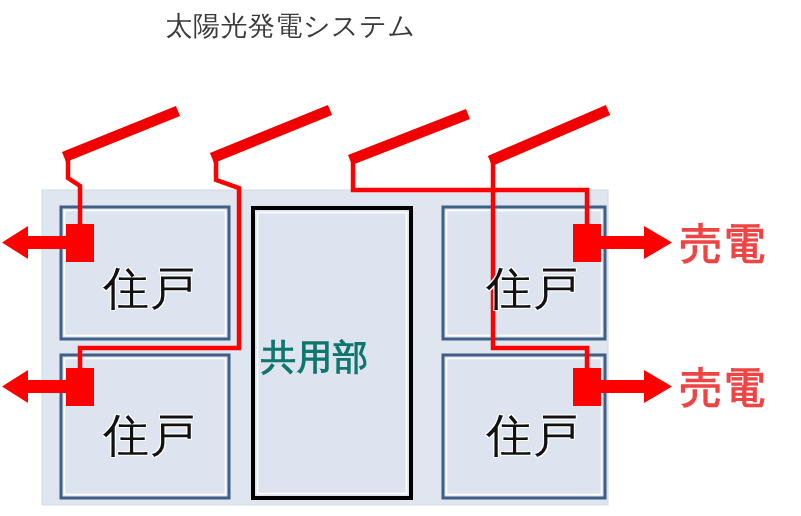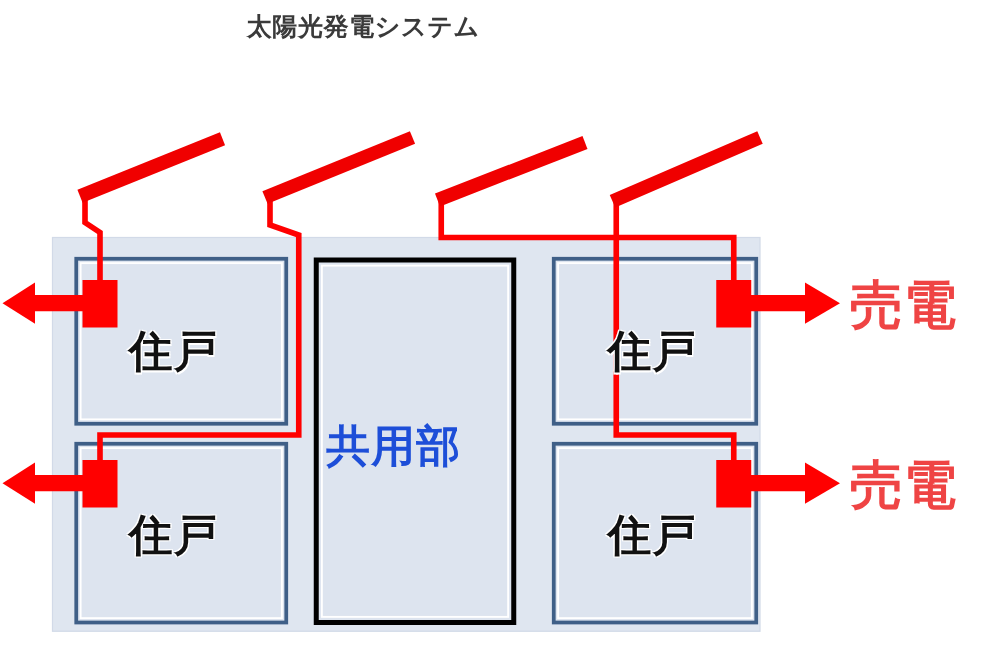--- a/index.html
+++ b/index.html
@@ -19,50 +19,50 @@
     left: 0; top: 0;
     width: 801px;
     height: 516px;
   }
   .title {
     position: absolute;
     left: 0;
     top: 8px;
     width: 801px;
     text-align: center;
-    font-size: 20px;
+    font-size: 27px;
     color: #3a3a3a;
     letter-spacing: 0.5px;
-    font-weight: 700;
+    font-weight: 400;
     white-space: nowrap;
   }
   .title-inner {
     position: relative;
     left: -110px;
   }
   svg.canvas {
     position: absolute;
     left: 0;
     top: 0;
   }
   .unit-label {
     position: absolute;
-    font-size: 35px;
-    font-weight: 700;
+    font-size: 46px;
+    font-weight: 400;
     color: #111111;
     text-shadow: 1px 1px 0 #ffffff, -1px -1px 0 #ffffff, 1px -1px 0 #fff, -1px 1px 0 #fff;
     white-space: nowrap;
     letter-spacing: 1px;
     text-align: right;
   }
   .common-label {
     position: absolute;
     font-size: 35px;
     font-weight: 700;
-    color: #1d4ed8;
+    color: #0f766e;
     white-space: nowrap;
     letter-spacing: 1px;
   }
   .sell-label {
     position: absolute;
     font-size: 42px;
     font-weight: 700;
     color: #ef4444;
     white-space: nowrap;
     letter-spacing: 1px;

